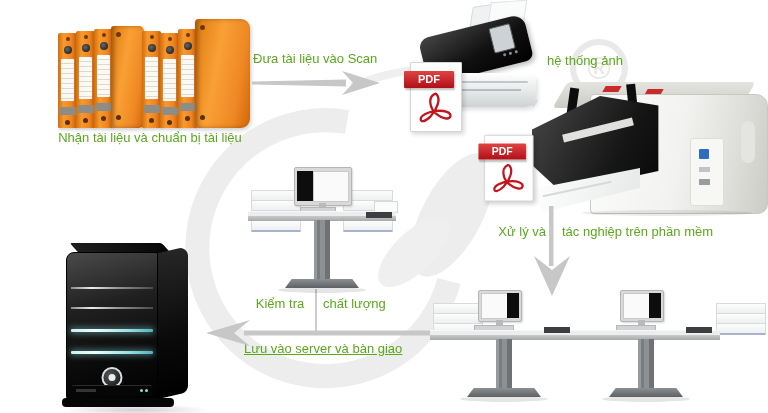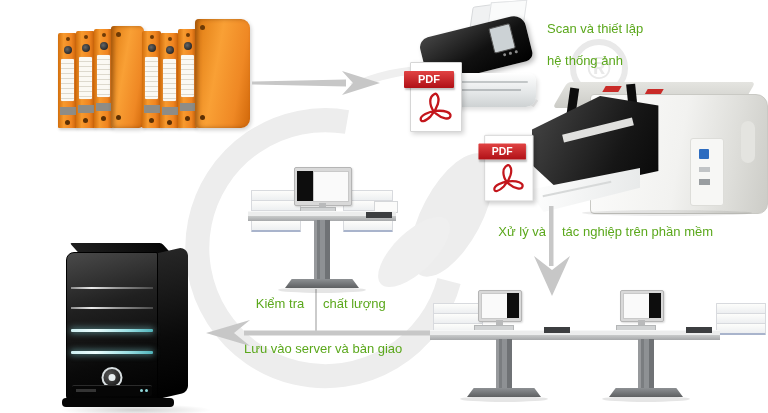--- a/index.html
+++ b/index.html
@@ -160,21 +160,21 @@
 
   
   #cap-receive{left:44px;top:130px;width:212px;text-align:center;}
   #cap-toscan{left:253px;top:51px;}
   #cap-scan1{left:547px;top:21px;}
   #cap-scan2{left:547px;top:41px;margin-top:12px;}
   #cap-proc-l{left:466px;top:224px;width:80px;text-align:right;}
   #cap-proc-r{left:562px;top:224px;}
   #cap-check-l{left:250px;top:296px;width:60px;text-align:center;}
   #cap-check-r{left:323px;top:296px;}
-  #cap-save{left:244px;top:341px;width:156px;text-align:right;}
+  #cap-save{left:244px;top:341px;width:156px;text-align:right;text-decoration:underline;}
 </style>
 </head>
 <body>
 
 <div id="stage">
 
   <svg id="watermark" class="abs" width="768" height="413">
     <path d="M347,122 A128,128 0 1 0 449,281" fill="none" stroke="#ededed" stroke-width="24"></path>
     <path d="M352,87 A185,185 0 0 1 536,104" fill="none" stroke="#efefef" stroke-width="8"></path>
     <ellipse cx="452" cy="215" rx="30" ry="68" fill="#ededed" transform="rotate(28 452 215)"></ellipse>
@@ -228,21 +228,23 @@
         <i class="ring"></i>
         <i class="label"></i>
         <i class="band"></i>
         <i class="dot-b"></i>
       </div>
     <div class="cover big">
         <i class="dot-t"></i>
         <i class="dot-b"></i>
       </div>
   </div>
-
+  <div class="glabel" id="cap-receive">Nhận tài liệu và chuẩn bị tài liệu</div>
+
+  <div class="glabel" id="cap-toscan">Đưa tài liệu vào Scan</div>
   <svg id="arrow1" class="abs" width="128" height="26">
     <polygon class="arr" points="0,11.5 94,9.5 94,16.5 0,14.5"></polygon>
     <path class="arr" d="M90,1 L128,13 L90,25 L101,13 Z"></path>
   </svg>
 
   <div class="abs sscan">
     <div class="ss-tray1"></div>
     <div class="ss-tray2"></div>
     <div class="ss-body">
       <div class="ss-screen"></div>
@@ -250,21 +252,20 @@
           <i></i>
           <i></i>
           <i></i>
         </div>
     </div>
     <div class="ss-base">
       <div class="ss-lip"></div>
       <div class="ss-slot"></div>
     </div>
   </div>
-  <div class="glabel" id="cap-scan1">Scan và thiết lập</div>
   <div class="glabel" id="cap-scan2">hệ thống ảnh</div>
 
   <div class="abs pdf" id="pdf1" style="left:404px;top:62px;">
     <div class="page"></div>
     <div class="ribbon">PDF</div>
     <svg width="36" height="36" viewBox="0 0 40 40">
       <path d="M21,3 C25,8 22,18 14,27 C8,33 3,34 3,30 C3,26 11,22 20,21 C30,20 37,23 36,27 C35,31 27,30 20,24 C13,18 12,8 16,4 C18,2 20,1 21,3 Z" fill="none" stroke="#c3161c" stroke-width="2.6" stroke-linecap="round"></path>
     </svg>
   </div>
   <div class="abs pdf" id="pdf2" style="left:477px;top:133px;">

